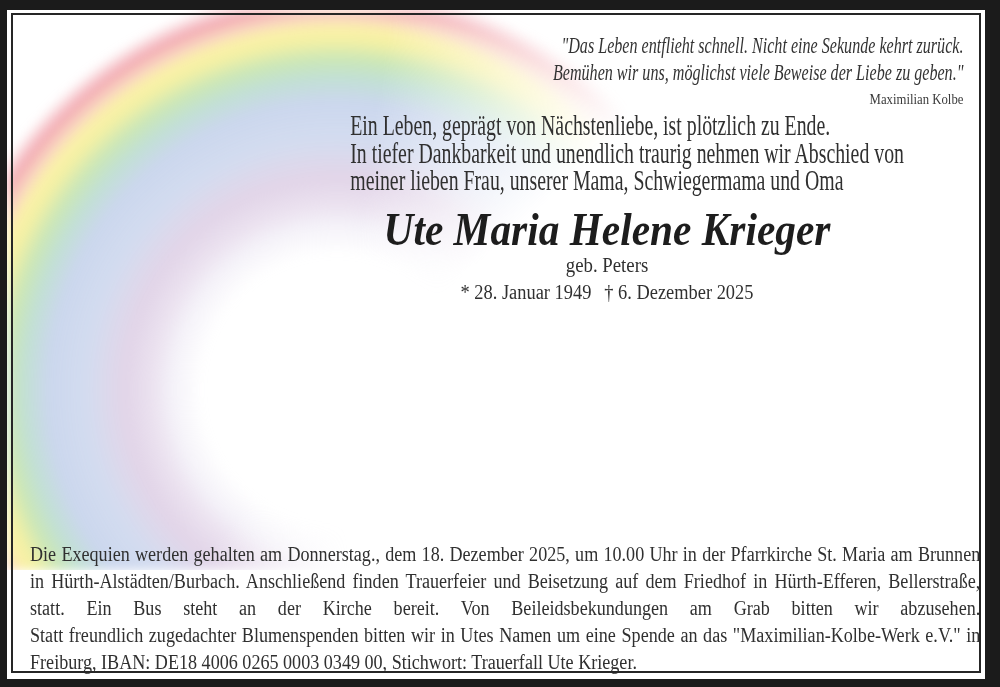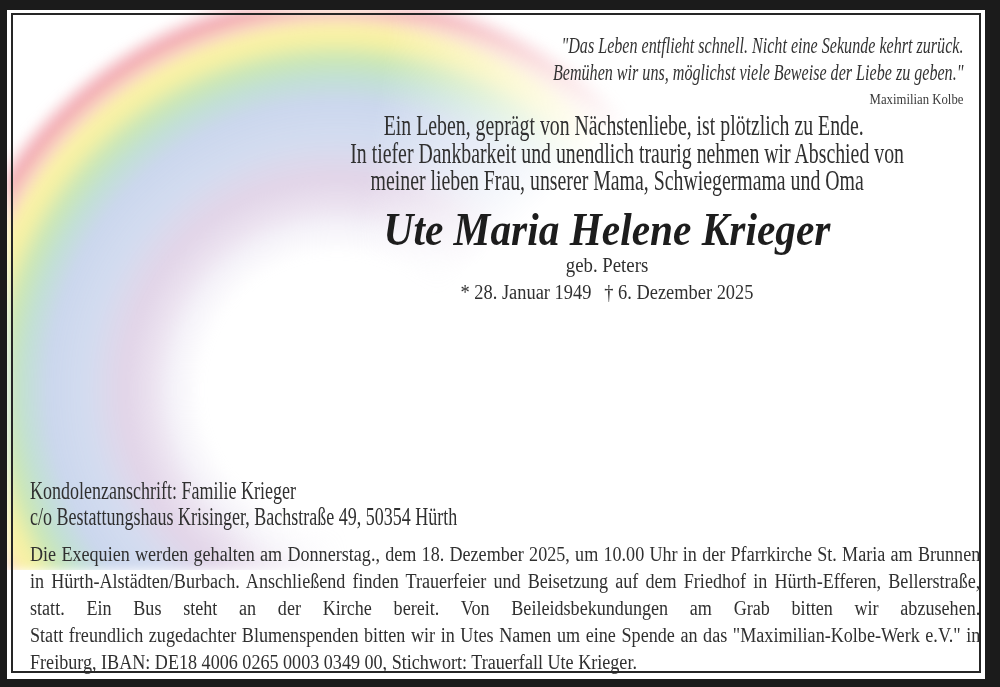--- a/index.html
+++ b/index.html
@@ -46,21 +46,21 @@
         #000 0deg 8deg, rgba(0,0,0,0) 48deg 176deg, #000 218deg 360deg);
     mask-image:conic-gradient(from 0deg at 330px 380px,
         #000 0deg 8deg, rgba(0,0,0,0) 48deg 176deg, #000 218deg 360deg);
   }
   .content{position:absolute;inset:0;z-index:2;}
 
   .quote{position:absolute;top:22px;right:22px;text-align:right;font-style:italic;}
   .quote .qline{font-size:23px;line-height:27px;transform:scaleX(0.70);transform-origin:100% 50%;white-space:nowrap;color:#333;}
   .quote .attr{font-style:normal;font-size:15px;line-height:22px;margin-top:2px;transform:scaleX(0.85);transform-origin:100% 50%;color:#3a3a3a;}
 
-  .intro{position:absolute;left:211px;top:101px;width:778px;text-align:right;}
+  .intro{position:absolute;left:211px;top:101px;width:778px;text-align:left;}
   .intro .iline{font-size:30px;line-height:27.5px;transform:scaleX(0.66);transform-origin:50% 50%;white-space:nowrap;}
 
   .name{
     position:absolute;left:211px;top:192px;width:778px;text-align:center;
     font-size:47px;line-height:54px;font-weight:bold;font-style:italic;color:#1d1d1d;
     transform:scaleX(0.88);transform-origin:50% 50%;white-space:nowrap;
   }
   .maiden{position:absolute;left:211px;top:243px;width:778px;text-align:center;
     font-size:20px;line-height:24px;transform:scaleX(0.94);transform-origin:50% 50%;}
   .dates{position:absolute;left:211px;top:270px;width:778px;text-align:center;
@@ -101,24 +101,20 @@
     </div>
 
     <div class="name">Ute Maria Helene Krieger</div>
     <div class="maiden">geb. Peters</div>
 
     <div class="dates">
       <span>* 28. Januar 1949</span><span class="sep"></span><span>† 6. Dezember 2025</span>
     </div>
 
 
-    <div class="condolence">
-      <div class="cline">Kondolenzanschrift: Familie Krieger</div>
-      <div class="cline">c/o Bestattungshaus Krisinger, Bachstraße 49, 50354 Hürth</div>
-    </div>
 
     <div class="service">
       <p class="p1">Die Exequien werden gehalten am Donnerstag., dem 18. Dezember 2025, um 10.00 Uhr in der Pfarrkirche St. Maria am Brunnen in Hürth-Alstädten/Burbach. Anschließend finden Trauerfeier und Beisetzung auf dem Friedhof in Hürth-Efferen, Bellerstraße, statt. Ein Bus steht an der Kirche bereit. Von Beileidsbekundungen am Grab bitten wir abzusehen.</p>
       <p>Statt freundlich zugedachter Blumenspenden bitten wir in Utes Namen um eine Spende an das "Maximilian-Kolbe-Werk e.V." in Freiburg, IBAN: DE18 4006 0265 0003 0349 00, Stichwort: Trauerfall Ute Krieger.</p>
     </div>
 
   </div>
 
   <div class="inner-frame"></div>
 </div>

